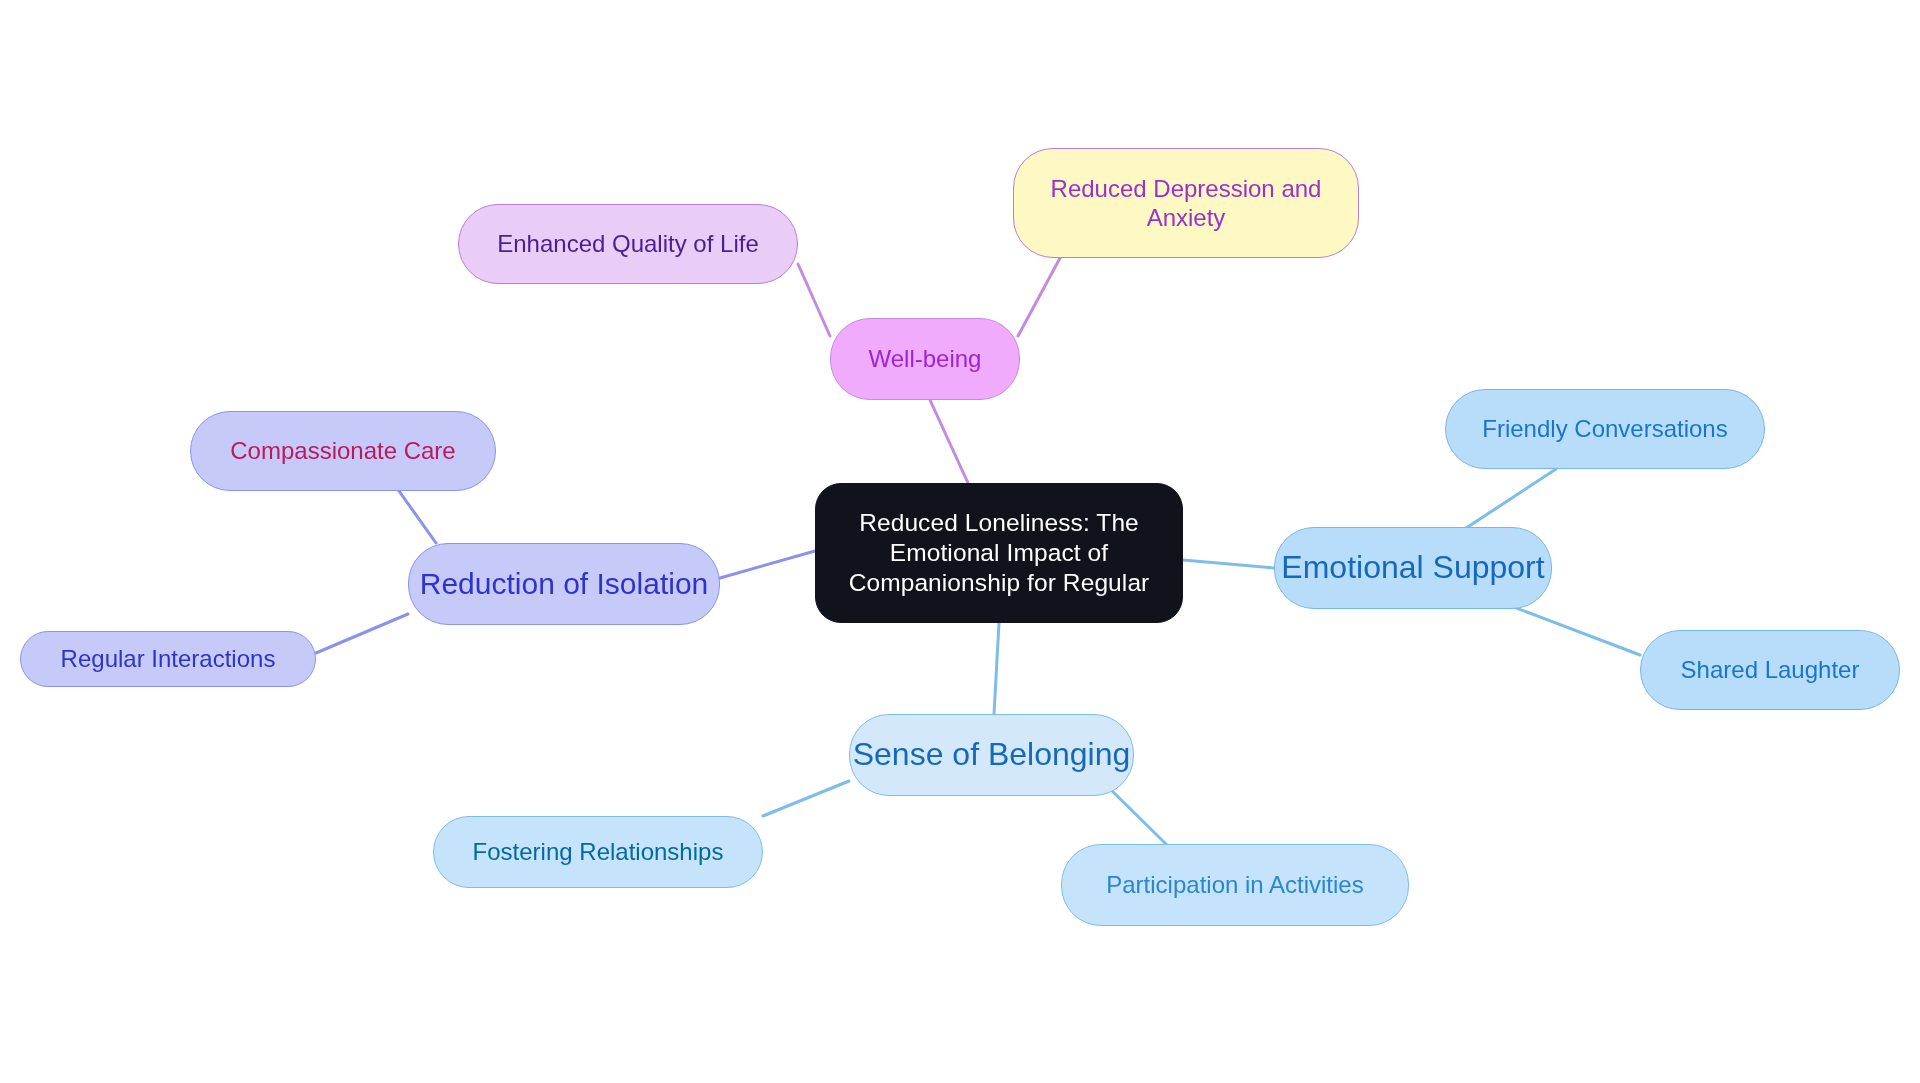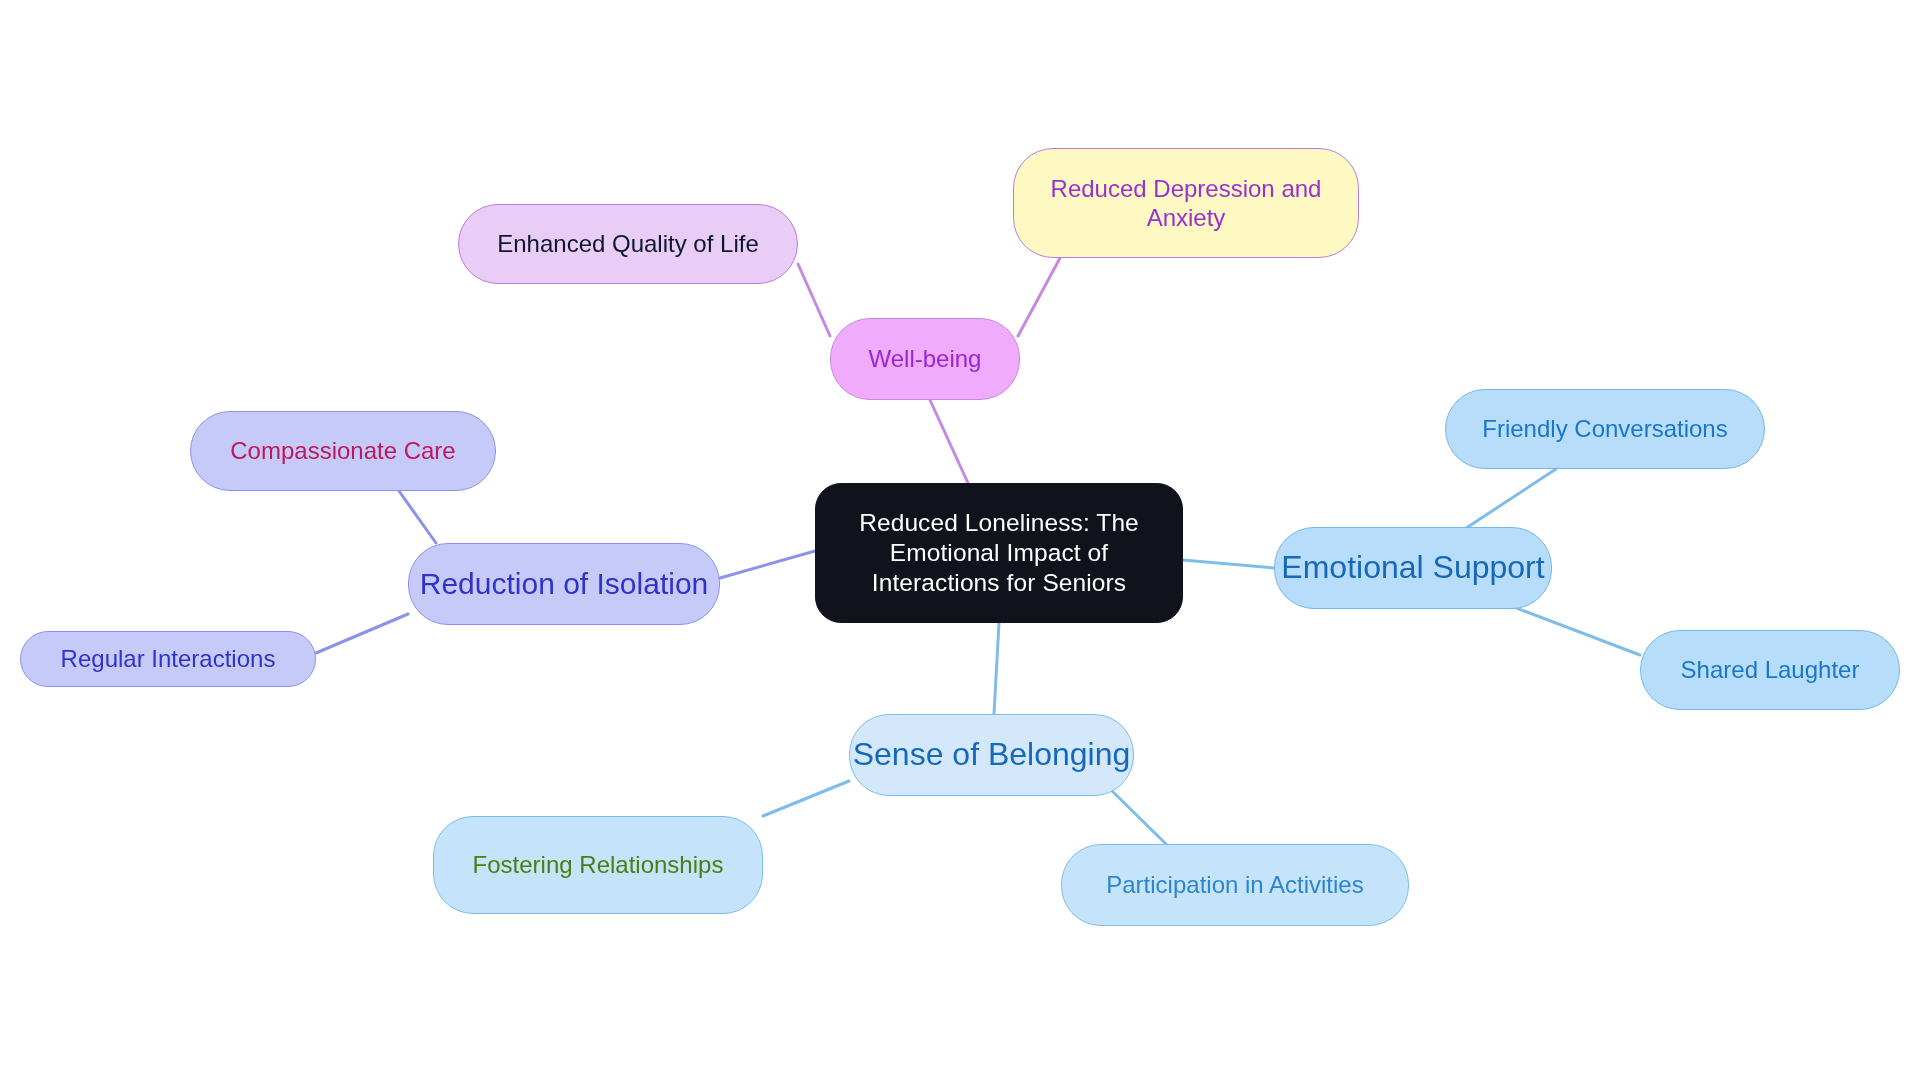--- a/index.html
+++ b/index.html
@@ -107,28 +107,28 @@
       <line x1="999" y1="623" x2="994" y2="714" stroke="#7ebcea" stroke-width="3" stroke-linecap="round"></line>
       <line x1="849" y1="781" x2="763" y2="816" stroke="#7ebcea" stroke-width="3" stroke-linecap="round"></line>
       <line x1="1106" y1="785" x2="1166" y2="844" stroke="#7ebcea" stroke-width="3" stroke-linecap="round"></line>
       <line x1="815" y1="551" x2="720" y2="578" stroke="#8b92ea" stroke-width="3" stroke-linecap="round"></line>
       <line x1="436" y1="543" x2="399" y2="491" stroke="#8b92ea" stroke-width="3" stroke-linecap="round"></line>
       <line x1="408" y1="614" x2="316" y2="653" stroke="#8b92ea" stroke-width="3" stroke-linecap="round"></line>
     </svg>
   <div id="node-layer">
       <div class="node node-root" style="left: 815px; top: 483px; width: 368px; height: 140px; background: rgb(16, 19, 28); color: rgb(255, 255, 255);">Reduced Loneliness: The
 Emotional Impact of
-Interactions for Seniors</div>
+Companionship for Regular</div>
       <div class="node node-branch-blue" style="left: 1274px; top: 527px; width: 278px; height: 82px; background: rgb(184, 221, 251); border-color: rgb(116, 184, 232); color: rgb(22, 104, 184);">Emotional Support</div>
       <div class="node node-leaf-blue" style="left: 1445px; top: 389px; width: 320px; height: 80px; background: rgb(184, 221, 251); border-color: rgb(116, 184, 232); color: rgb(25, 118, 201);">Friendly Conversations</div>
       <div class="node node-leaf-blue" style="left: 1640px; top: 630px; width: 260px; height: 80px; background: rgb(184, 221, 251); border-color: rgb(116, 184, 232); color: rgb(25, 118, 201);">Shared Laughter</div>
       <div class="node node-branch-blue" style="left: 849px; top: 714px; width: 285px; height: 82px; background: rgb(211, 233, 251); border-color: rgb(126, 188, 234); color: rgb(22, 104, 184);">Sense of Belonging</div>
-      <div class="node node-leaf-blue" style="left: 433px; top: 816px; width: 330px; height: 98px; background: rgb(197, 228, 251); border-color: rgb(126, 188, 234); color: #4d7c0f;">Fostering Relationships</div>
+      <div class="node node-leaf-blue" style="left: 433px; top: 816px; width: 330px; height: 72px; background: rgb(197, 228, 251); border-color: rgb(126, 188, 234); color: #0369a1;">Fostering Relationships</div>
       <div class="node node-leaf-blue" style="left: 1061px; top: 844px; width: 348px; height: 82px; background: rgb(197, 228, 251); border-color: rgb(126, 188, 234); color: rgb(43, 134, 208);">Participation in Activities</div>
       <div class="node node-branch-indigo" style="left: 408px; top: 543px; width: 312px; height: 82px; background: rgb(198, 202, 248); border-color: rgb(139, 146, 234); color: rgb(47, 51, 200);">Reduction of Isolation</div>
       <div class="node node-leaf-indigo" style="left: 190px; top: 411px; width: 306px; height: 80px; background: rgb(198, 202, 248); border-color: rgb(139, 146, 234); color: #be185d;">Compassionate Care</div>
       <div class="node node-leaf-indigo" style="left: 20px; top: 631px; width: 296px; height: 56px; background: rgb(198, 202, 248); border-color: rgb(139, 146, 234); color: rgb(47, 51, 200);">Regular Interactions</div>
       <div class="node node-branch-purple" style="left: 830px; top: 318px; width: 190px; height: 82px; background: #f0abfc; border-color: rgb(197, 138, 224); color: rgb(153, 38, 212);">Well-being</div>
-      <div class="node node-leaf-purple" style="left: 458px; top: 204px; width: 340px; height: 80px; background: rgb(233, 205, 247); border-color: rgb(187, 125, 220); color: #0f172a;">Enhanced Quality of Life</div>
+      <div class="node node-leaf-purple" style="left: 458px; top: 204px; width: 340px; height: 80px; background: rgb(233, 205, 247); border-color: rgb(187, 125, 220); color: #4c1d95;">Enhanced Quality of Life</div>
       <div class="node node-leaf-purple" style="left: 1013px; top: 148px; width: 346px; height: 110px; background: #fef9c3; border-color: rgb(187, 125, 220); color: rgb(154, 49, 207);">Reduced Depression and
 Anxiety</div>
     </div>
 </div>
 
 </body></html>

